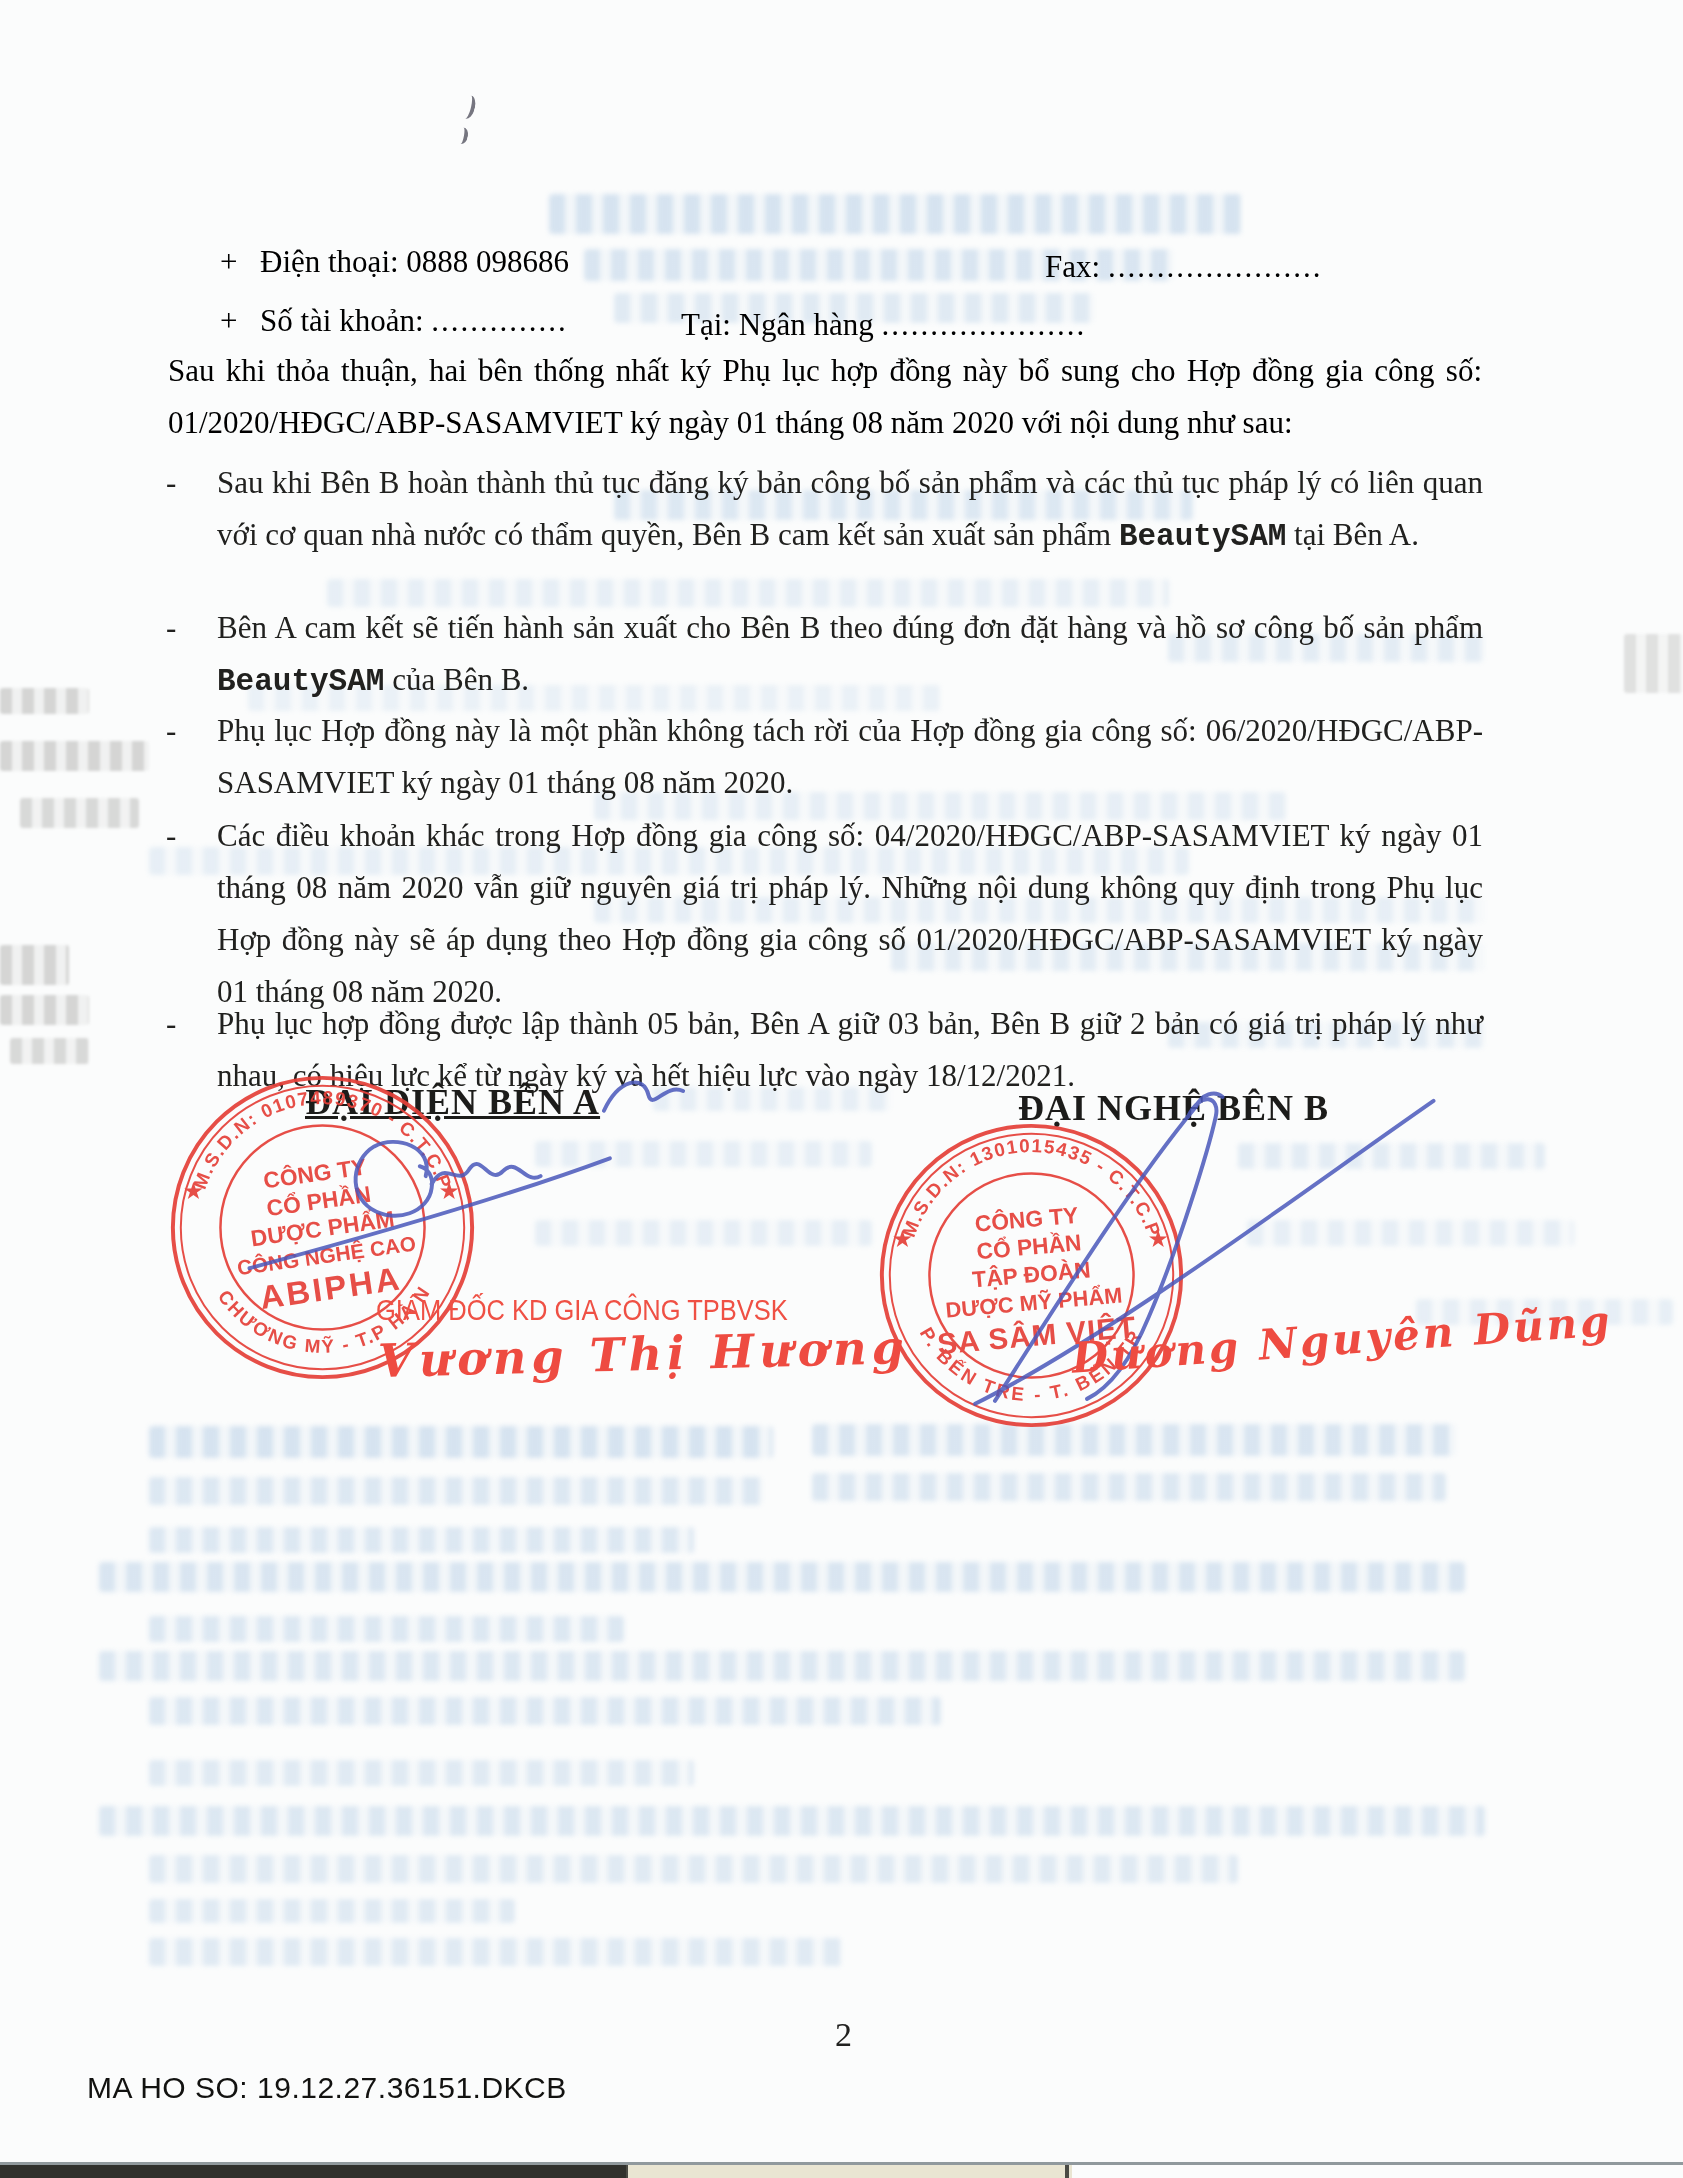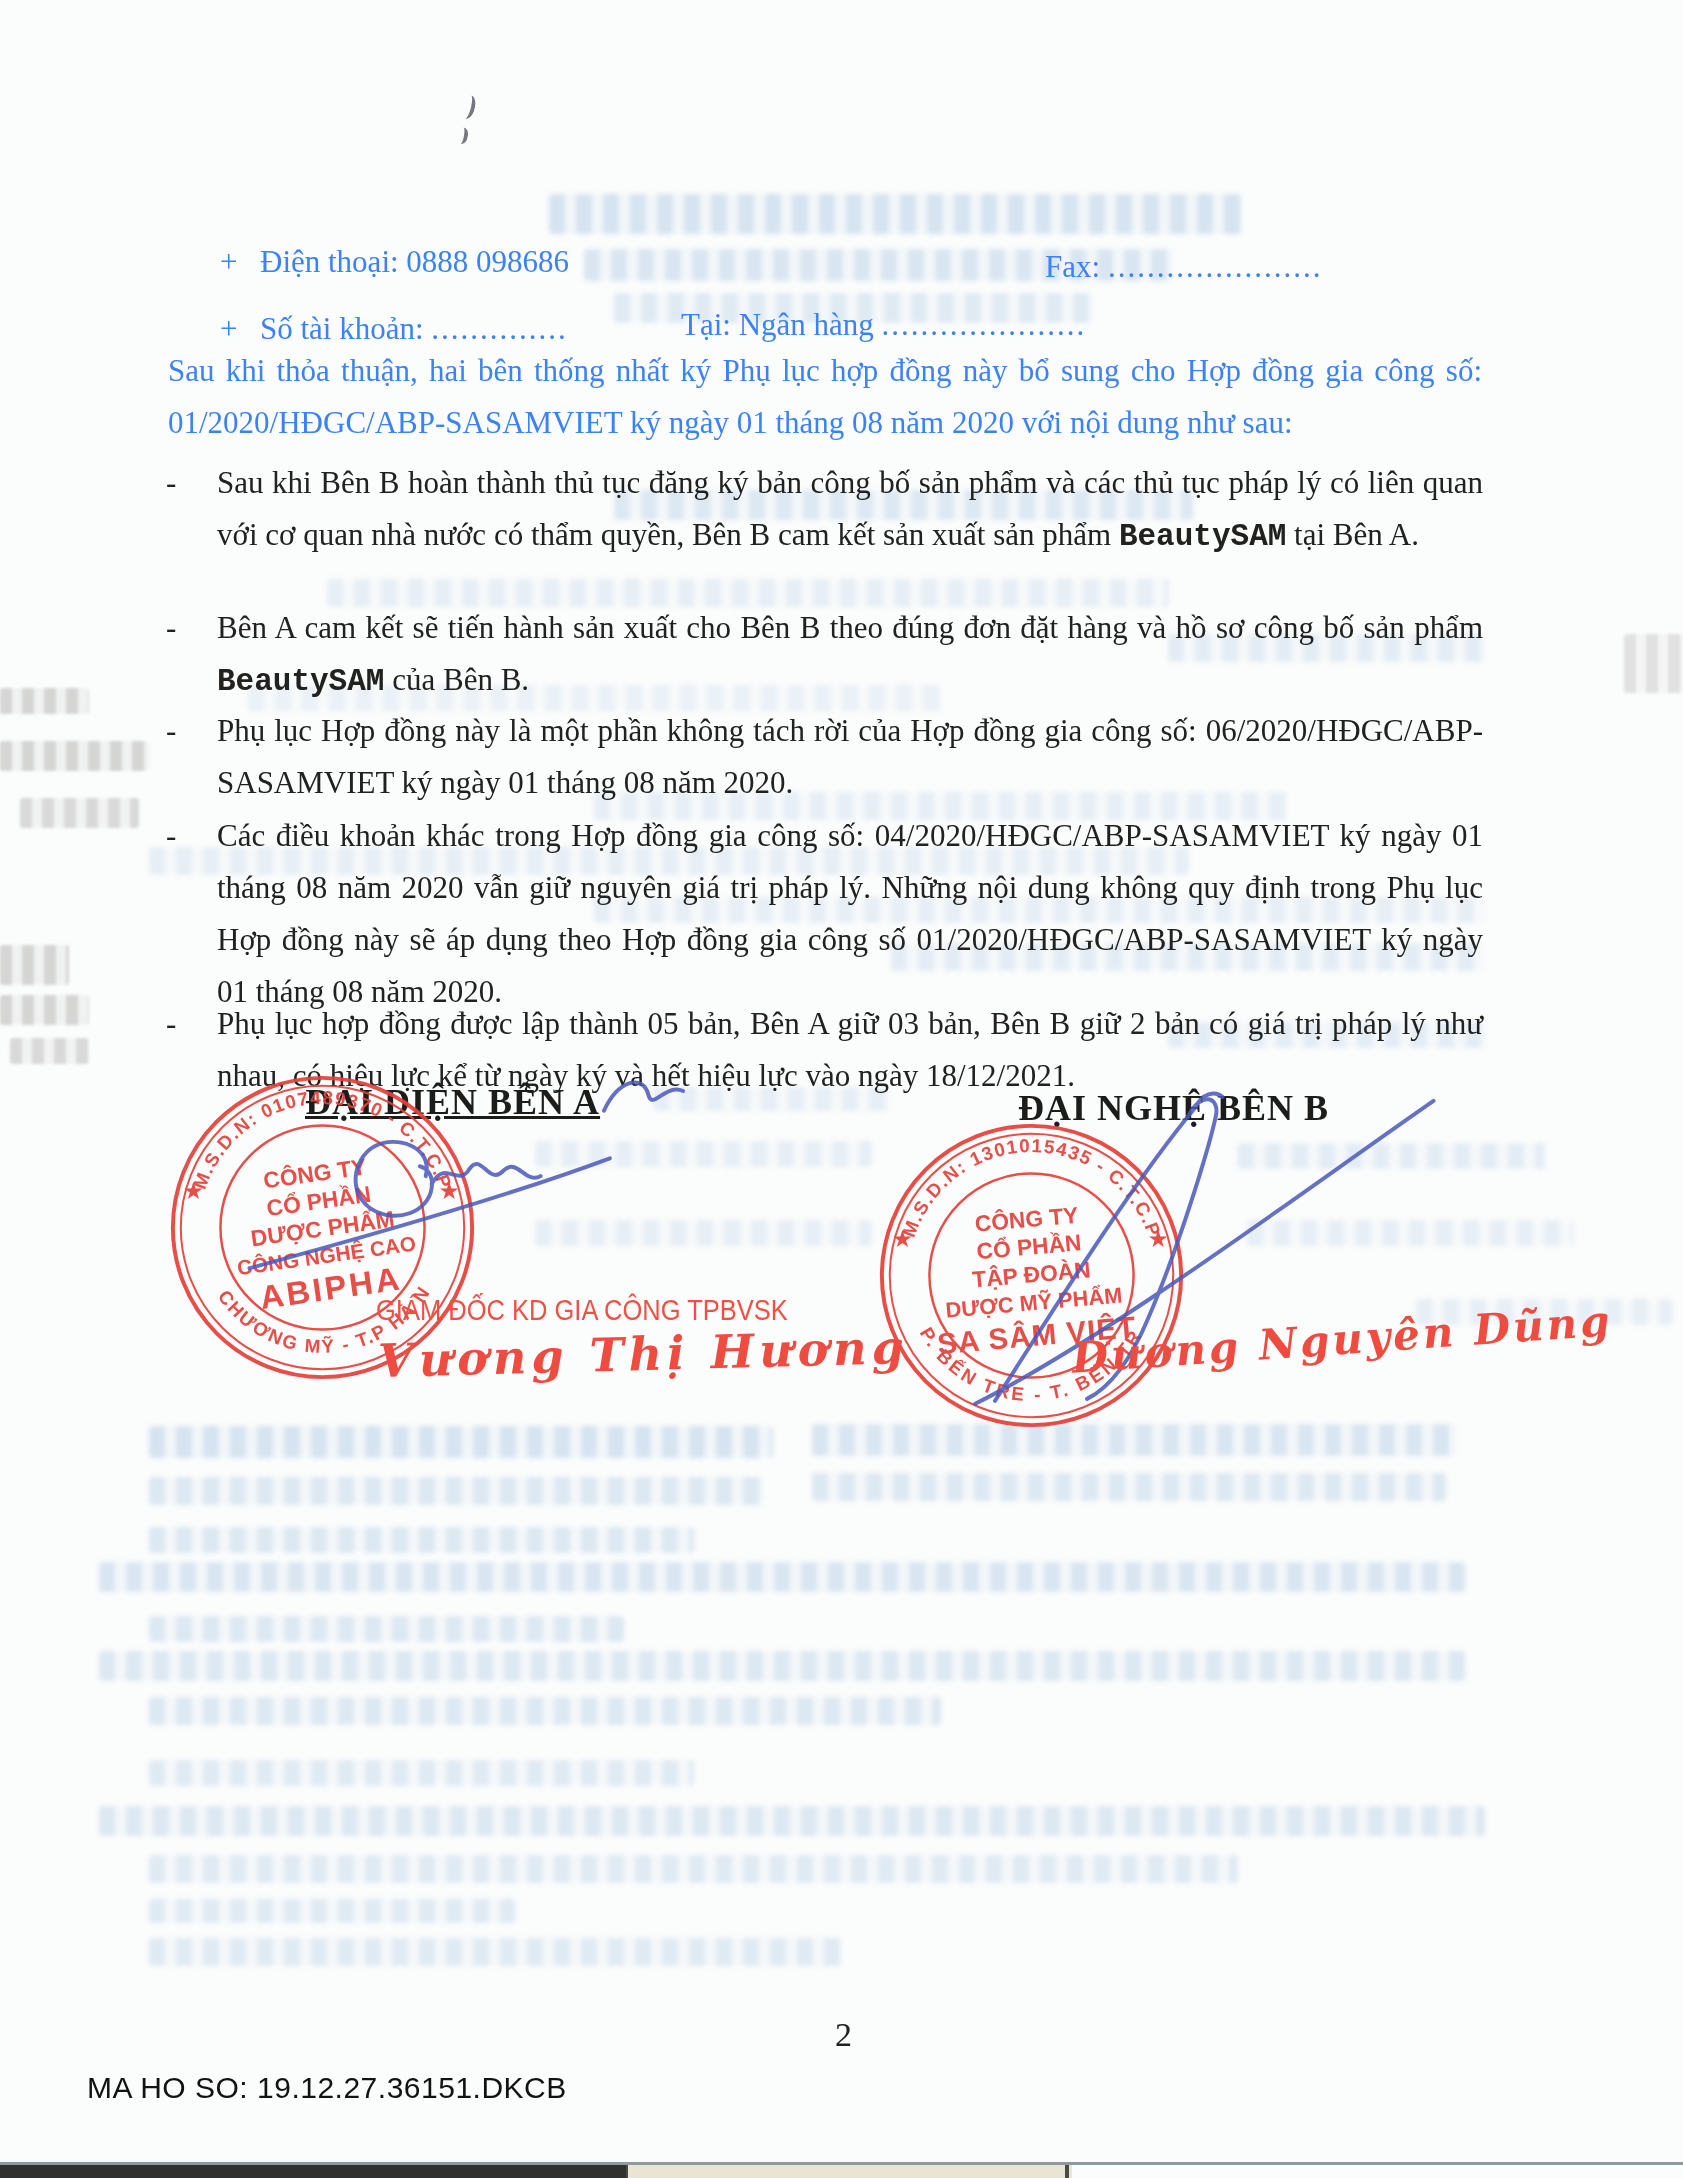--- a/index.html
+++ b/index.html
@@ -4,21 +4,21 @@
 <style>
   html,body{margin:0;padding:0;}
   body{
     width:1683px;height:2178px;position:relative;overflow:hidden;
     background:#fbfcfc;
     font-family:"Liberation Serif","DejaVu Serif",serif;
     color:#21211f;
   }
   .abs{position:absolute;}
   
-  .txt{position:absolute;font-size:31px;line-height:52px;color:#3b82f6;}
+  .txt{position:absolute;font-size:31px;line-height:52px;color:#000000;}
   .contact-row{white-space:nowrap;}
   .plus{display:inline-block;width:40px;}
   .dots{letter-spacing:2px;}
   .para{text-align:justify;}
   .bullet{position:absolute;left:166px;width:1317px;font-size:31px;line-height:52px;}
   .bullet .dash{position:absolute;left:0;top:0;}
   .bullet .bt{margin-left:51px;text-align:justify;}
   .bt span.b{font-weight:bold;font-family:Liberation Mono, monospace;}
   .heading{position:absolute;font-size:36px;font-weight:bold;letter-spacing:1px;color:#1c1c1a;white-space:nowrap;}
   
@@ -103,21 +103,21 @@
 
 <div class="penmark" style="left:461px;top:95px;width:10px;height:24px;transform:rotate(14deg);"></div>
 <div class="penmark" style="left:456px;top:127px;width:8px;height:17px;transform:rotate(10deg);"></div>
 
 <div class="txt contact-row" style="left:220px;top:236px;">
   <span class="plus">+</span><span>Điện thoại:</span>&nbsp;<span>0888 098686</span>
 </div>
 <div class="txt contact-row" style="left:1045px;top:241px;">
   <span>Fax:</span>&nbsp;<span class="dots">......................</span>
 </div>
-<div class="txt contact-row" style="left:220px;top:303px;">
+<div class="txt contact-row" style="left:220px;top:295px;">
   <span class="plus">+</span><span>Số tài khoản:</span>&nbsp;<span class="dots">..............</span>
 </div>
 <div class="txt contact-row" style="left:681px;top:299px;">
   <span>Tại: Ngân hàng</span>&nbsp;<span class="dots">.....................</span>
 </div>
 
 <div class="txt para" style="left:168px;top:345px;width:1314px;">Sau khi thỏa thuận, hai bên thống nhất ký Phụ lục hợp đồng này bổ sung cho Hợp đồng gia công số: 01/2020/HĐGC/ABP-SASAMVIET ký ngày 01 tháng 08 năm 2020 với nội dung như sau:</div>
 
 <div class="bullet" style="top:457px;">
   <span class="dash">-</span>

